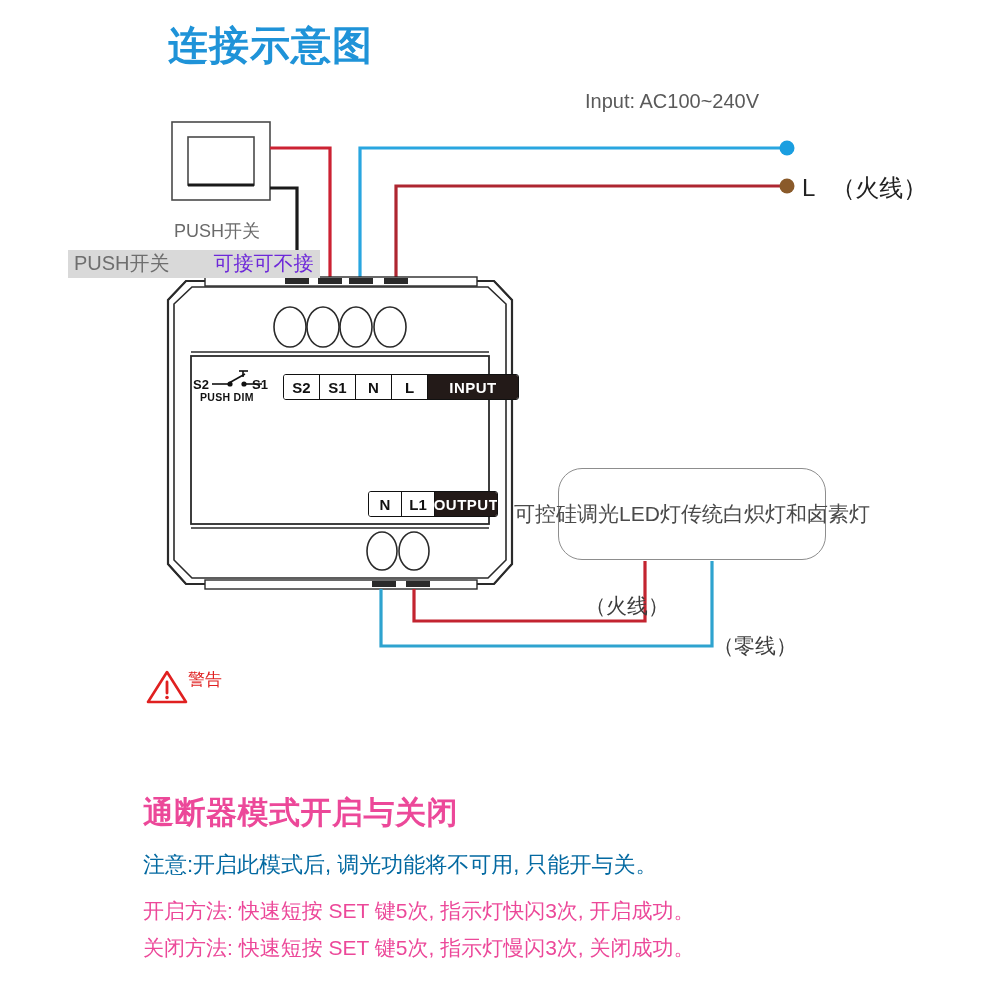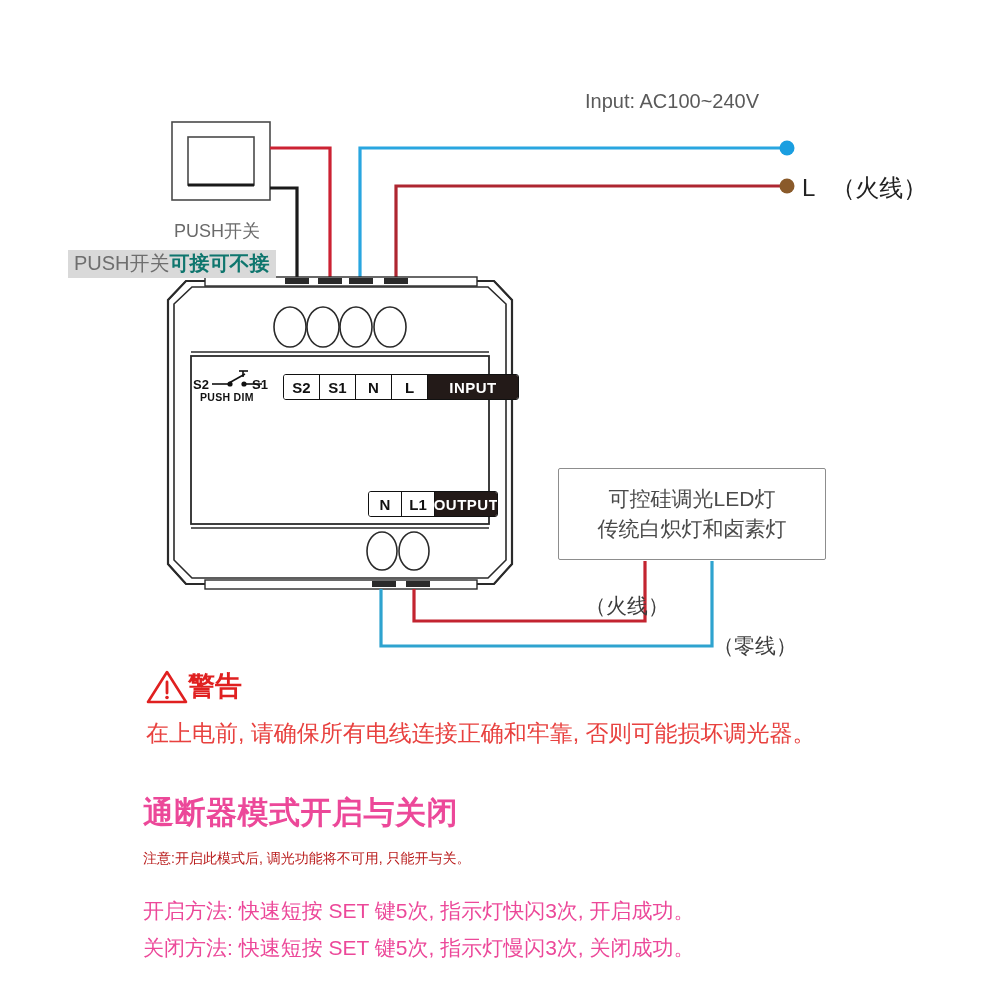--- a/index.html
+++ b/index.html
@@ -64,34 +64,34 @@
   #push-switch-note {
     left: 68px;
     top: 250px;
     font-size: 20px;
     background: #d9d9d9;
     padding: 2px 6px 3px 6px;
     white-space: nowrap;
     line-height: 1.15;
   }
   #push-switch-note .light { color: #6e6e6e; }
-  #push-switch-note .strong { color: #0f766e; font-weight: bold; }
+  #push-switch-note .strong { color: #6d28d9; font-weight: normal; margin-left: 44px; }
 
   
   #lamp-box {
     left: 558px;
     top: 468px;
     width: 268px;
     height: 92px;
     border: 1.6px solid #8d8d8d;
-    border-radius: 2px;
+    border-radius: 24px;
     box-sizing: border-box;
     background: #fff;
     display: flex;
-    flex-direction: column;
+    flex-direction: row;
     align-items: center;
     justify-content: center;
     line-height: 1.45;
   }
   #lamp-box div {
     font-size: 21px;
     color: #4a4a4a;
     white-space: nowrap;
   }
   #lamp-live-label  { left: 585px; top: 592px; font-size: 21px; color: #3c3c3c; }
@@ -133,22 +133,22 @@
   #output-row .pin.tag { width: 62px; }
 
   #pushdim-s2 { left: 193px; top: 377px; font-size: 13px; font-weight: bold; color: #111; }
   #pushdim-s1 { left: 252px; top: 377px; font-size: 13px; font-weight: bold; color: #111; }
   #pushdim-caption { left: 200px; top: 391px; font-size: 10.5px; font-weight: bold; color: #111; letter-spacing: 0.3px; }
 
   
   #warning-heading {
     left: 188px;
     top: 668px;
-    font-size: 27px;
-    font-weight: bold;
+    font-size: 17px;
+    font-weight: normal;
     color: #e02020;
     white-space: nowrap;
   }
   #warning-icon { left: 146px; top: 669px; }
   #warning-text {
     left: 146px;
     top: 718px;
     font-size: 23px;
     color: #e8413f;
     white-space: nowrap;
@@ -160,38 +160,39 @@
     top: 792px;
     font-size: 31px;
     font-weight: bold;
     color: #ec4899;
     letter-spacing: 0.5px;
     white-space: nowrap;
   }
   #section-note {
     left: 143px;
     top: 850px;
-    font-size: 14px;
-    color: #b91c1c;
+    font-size: 22px;
+    color: #0369a1;
     white-space: nowrap;
   }
   .method-line {
     left: 143px;
     font-size: 21px;
     color: #ec4899;
     white-space: nowrap;
   }
   #method-on  { top: 897px; }
   #method-off { top: 934px; }
 </style>
 </head>
 <body>
 
 <div id="stage">
 
+  <div class="abs" id="page-title">连接示意图</div>
 
   <svg class="abs" width="1000" height="700" viewBox="0 0 1000 700" style="left:0; top:0;">
 
     <g>
       <rect x="172" y="122" width="98" height="78" fill="#ffffff" stroke="#4a4a4a" stroke-width="1.6"></rect>
       <rect x="188" y="137" width="66" height="48" fill="#ffffff" stroke="#4a4a4a" stroke-width="1.6"></rect>
       <line x1="188" y1="185" x2="254" y2="185" stroke="#1a1a1a" stroke-width="3"></line>
     </g>
 
     <polyline points="270,188 297,188 297,281" fill="none" stroke="#1a1a1a" stroke-width="3.2" stroke-linejoin="miter"></polyline>
@@ -291,20 +292,19 @@
 
   <div class="abs" id="lamp-live-label">（火线）</div>
   <div class="abs" id="lamp-null-label">（零线）</div>
 
   <svg class="abs" id="warning-icon" width="42" height="36" viewBox="0 0 42 36">
     <polygon points="21,3 40,33 2,33" fill="none" stroke="#e02020" stroke-width="2.6" stroke-linejoin="round"></polygon>
     <line x1="21" y1="13" x2="21" y2="24" stroke="#e02020" stroke-width="2.8" stroke-linecap="round"></line>
     <circle cx="21" cy="28.5" r="1.8" fill="#e02020"></circle>
   </svg>
   <div class="abs" id="warning-heading">警告</div>
-  <div class="abs" id="warning-text">在上电前, 请确保所有电线连接正确和牢靠, 否则可能损坏调光器。</div>
 
   <div class="abs" id="section-heading">通断器模式开启与关闭</div>
   <div class="abs" id="section-note">注意:开启此模式后, 调光功能将不可用, 只能开与关。</div>
   <div class="abs method-line" id="method-on">开启方法: 快速短按 SET 键5次, 指示灯快闪3次, 开启成功。</div>
   <div class="abs method-line" id="method-off">关闭方法: 快速短按 SET 键5次, 指示灯慢闪3次, 关闭成功。</div>
 
 </div>
 
 </body></html>

